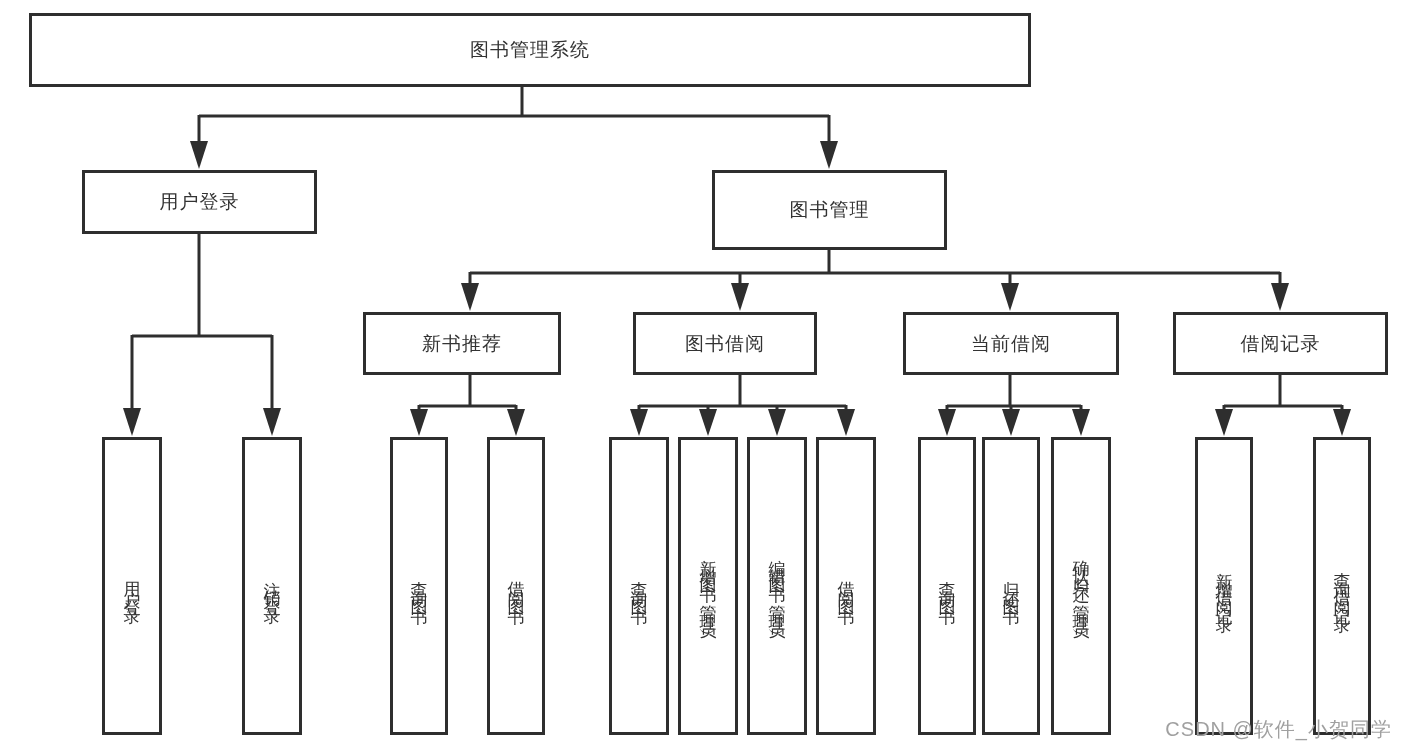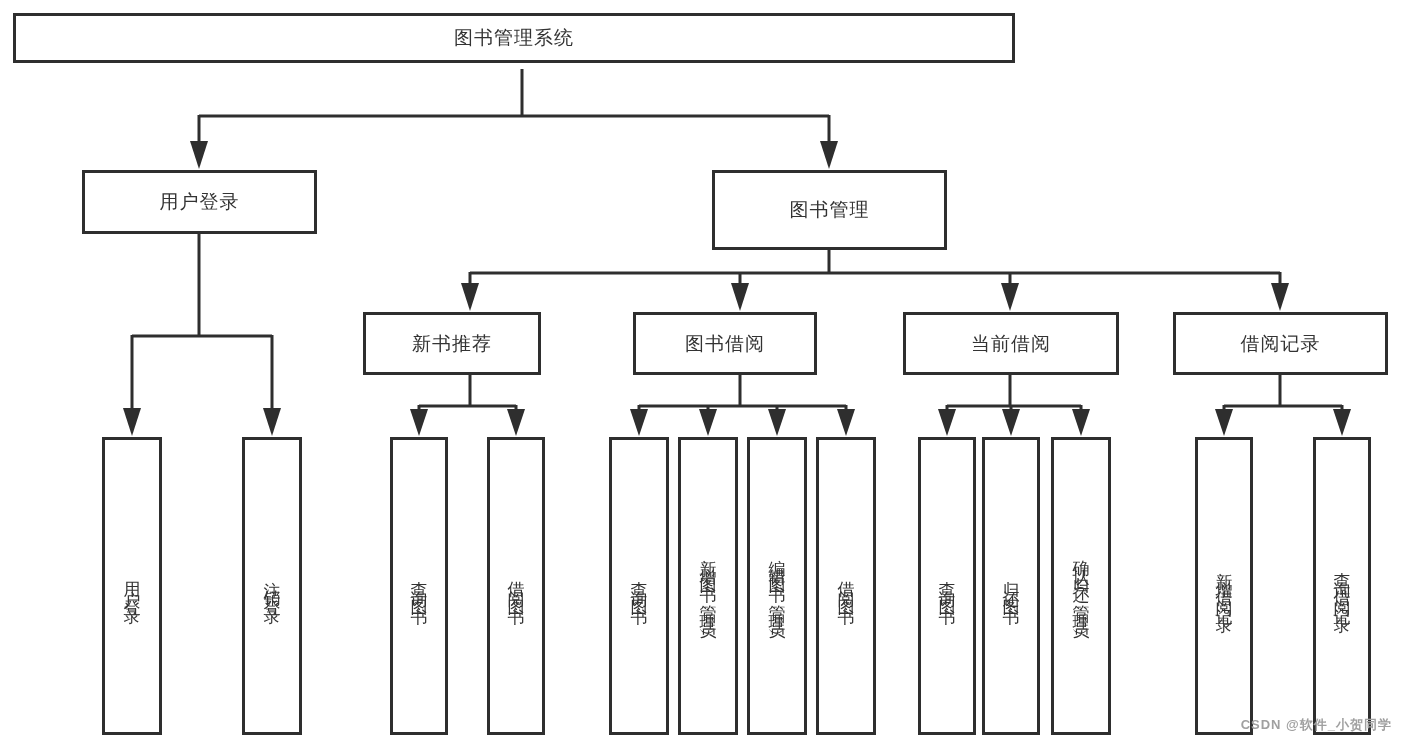--- a/index.html
+++ b/index.html
@@ -25,48 +25,47 @@
     color:#333333;
   }
   .h-label{font-size:19px;letter-spacing:1px;white-space:nowrap;}
   .leaf{font-size:17px;}
   .vtext{
     writing-mode:vertical-rl;
     text-orientation:mixed;
     letter-spacing:9px;
     white-space:nowrap;
   }
-  .root-box   {left:13px;  top:13px;  width:1002px;height:50px;}
+  .root-box   {left:29px;  top:13px;  width:1002px;height:74px;}
   .l2-a       {left:82px;  top:170px; width:235px; height:64px;}
   .l2-b       {left:712px; top:170px; width:235px; height:80px;}
-  .l3-a       {left:363px; top:312px; width:178px; height:63px;}
+  .l3-a       {left:363px; top:312px; width:198px; height:63px;}
   .l3-b       {left:633px; top:312px; width:184px; height:63px;}
   .l3-c       {left:903px; top:312px; width:216px; height:63px;}
   .l3-d       {left:1173px;top:312px; width:215px; height:63px;}
   .leaf0 {left:102px; top:437px;width:60px;height:298px;}
   .leaf1 {left:242px; top:437px;width:60px;height:298px;}
   .leaf2 {left:390px; top:437px;width:58px;height:298px;}
   .leaf3 {left:487px; top:437px;width:58px;height:298px;}
   .leaf4 {left:609px; top:437px;width:60px;height:298px;}
   .leaf5 {left:678px; top:437px;width:60px;height:298px;}
   .leaf6 {left:747px; top:437px;width:60px;height:298px;}
   .leaf7 {left:816px; top:437px;width:60px;height:298px;}
   .leaf8 {left:918px; top:437px;width:58px;height:298px;}
   .leaf9 {left:982px; top:437px;width:58px;height:298px;}
   .leaf10{left:1051px;top:437px;width:60px;height:298px;}
   .leaf11{left:1195px;top:437px;width:58px;height:298px;}
   .leaf12{left:1313px;top:437px;width:58px;height:298px;}
   .watermark{
     position:absolute;
     right:13px;top:716px;
-    font-size:13px;
+    font-size:20px;
     color:#a0a0a0;
     letter-spacing:1px;
     white-space:nowrap;
-    font-weight:bold;
   }
 </style>
 </head>
 <body>
 
 <div class="canvas">
 
   <svg class="wires" viewBox="0 0 1405 747" xmlns="http://www.w3.org/2000/svg">
 
     <path d="M522 69 V116 M199 116 H829 M199 115 V142 M829 115 V142"></path>

